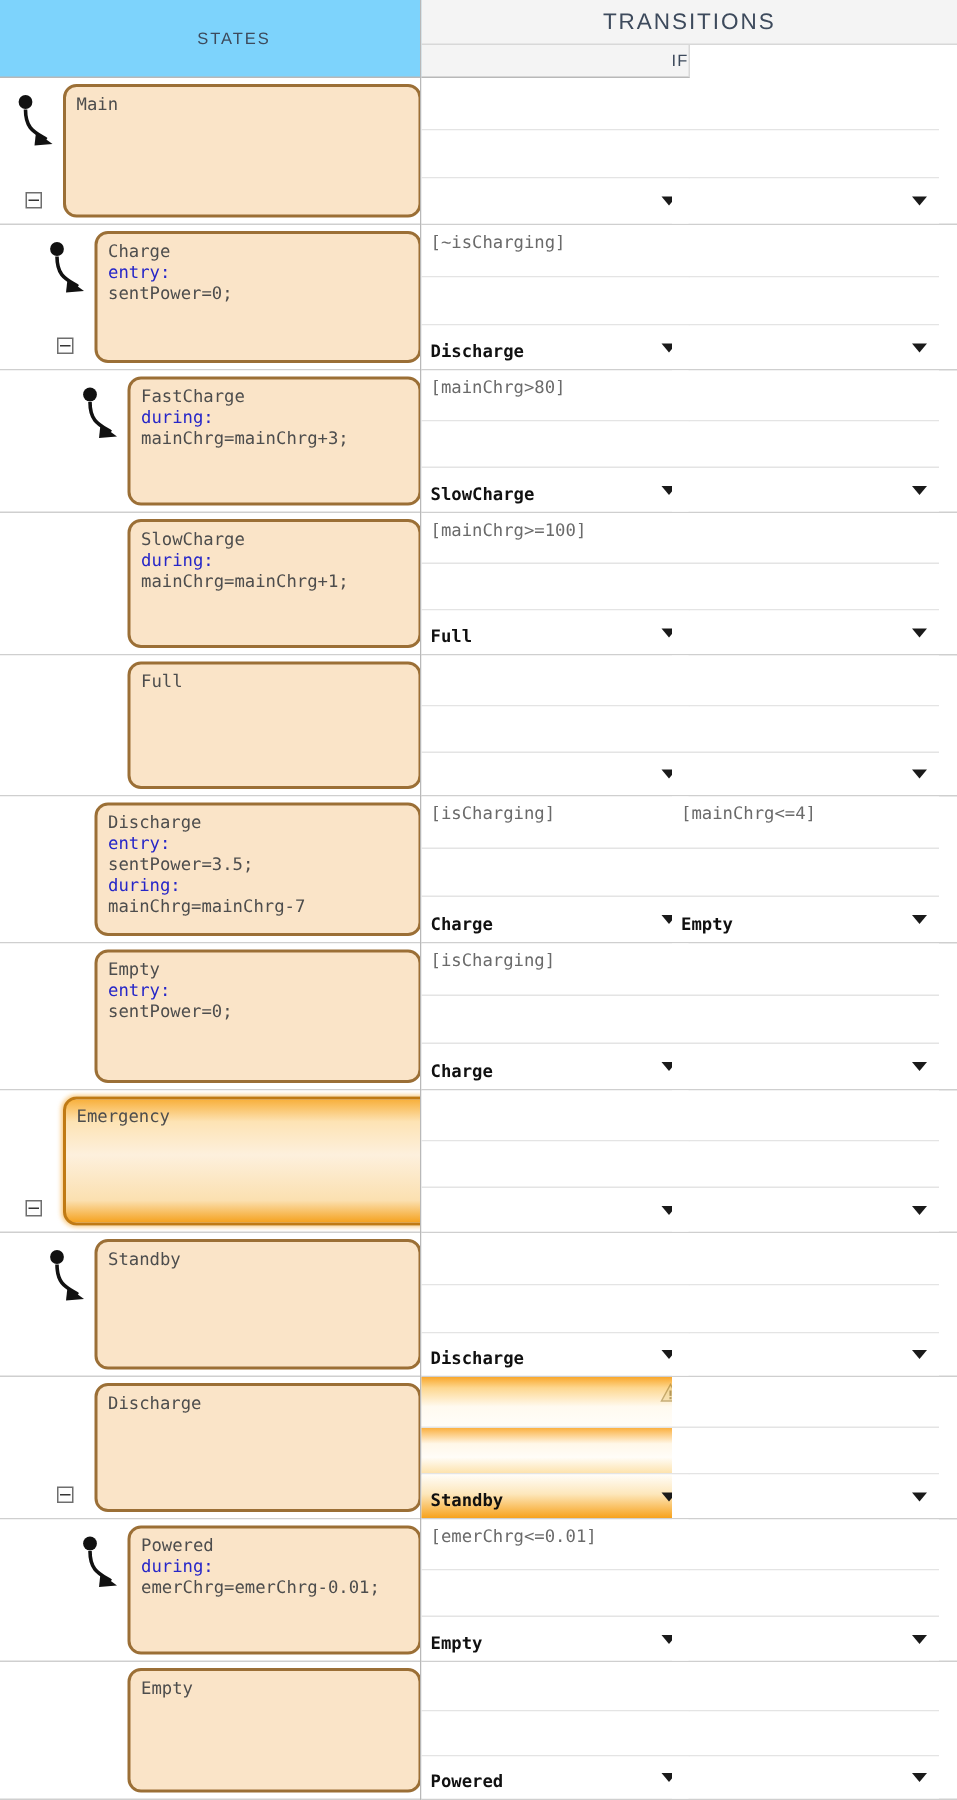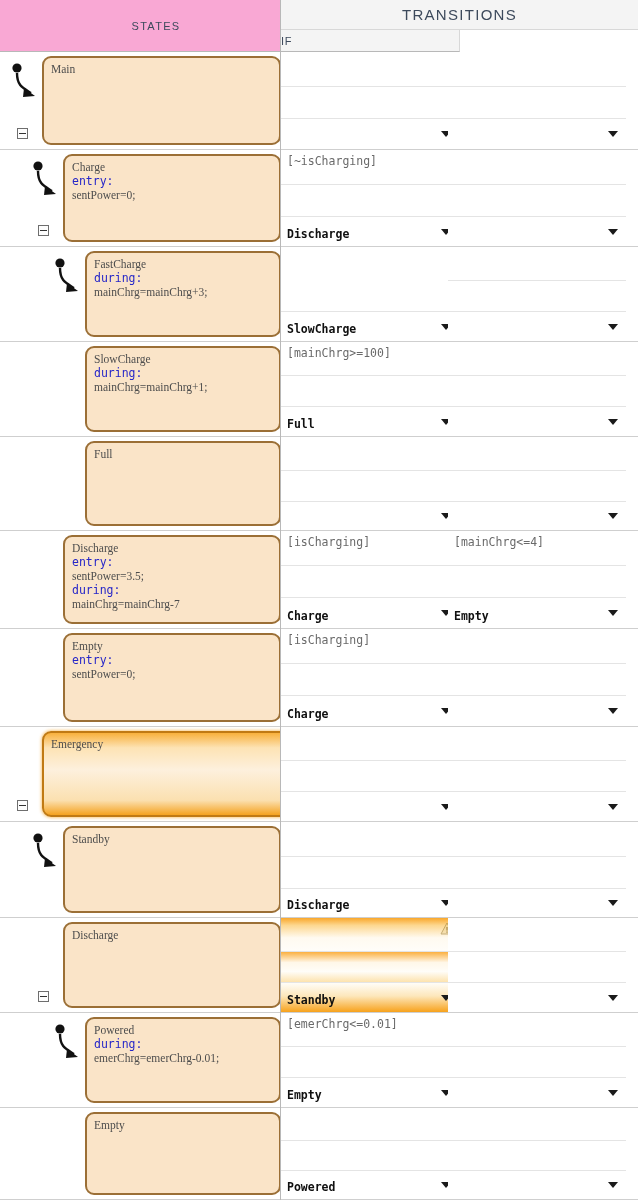--- a/index.html
+++ b/index.html
@@ -4,36 +4,36 @@
 <style>
   html,body{margin:0;padding:0;background:#fff;}
   body{width:638px;height:1200px;overflow:hidden;
        font-family:"Liberation Sans",sans-serif;}
 
   .grid{position:relative;width:638px;height:1200px;}
 
   
   .hdr-states{
     position:absolute;left:0;top:0;width:281px;height:52px;
-    background:#f9a8d4;border-right:1px solid #b8b8b8;border-bottom:1px solid #b8b8b8;
+    background:#7dd3fc;border-right:1px solid #b8b8b8;border-bottom:1px solid #b8b8b8;
     box-sizing:border-box;
     display:flex;align-items:center;justify-content:center;
     font-size:11px;letter-spacing:1.3px;color:#3d4a5c;padding-left:32px;
   }
   .hdr-trans{
     position:absolute;left:281px;top:0;width:357px;height:30px;
     background:#f4f4f4;border-bottom:1px solid #d8d8d8;
     box-sizing:border-box;
     display:flex;align-items:center;justify-content:center;
     font-size:15px;letter-spacing:1.3px;color:#3d4a5c;
   }
   .hdr-sub{
     position:absolute;top:30px;height:22px;background:#f4f4f4;
     border-bottom:1px solid #b8b8b8;box-sizing:border-box;
-    display:flex;align-items:center;justify-content:flex-start;
+    display:flex;align-items:center;justify-content:flex-end;
     font-size:11px;letter-spacing:.8px;color:#3d4a5c;
   }
   .hdr-if{left:281px;width:179px;border-right:1px solid #d8d8d8;}
   .hdr-elseif{left:460px;width:178px;}
 
   
   .states-col{
     position:absolute;left:0;top:52px;width:281px;height:1148px;
     border-right:1px solid #b8b8b8;box-sizing:border-box;overflow:hidden;
   }
@@ -50,21 +50,21 @@
     font-family:"DejaVu Sans Mono","Liberation Mono",monospace;
     font-size:11.5px;line-height:14px;color:#4d4d4d;
     white-space:pre;overflow:hidden;
   }
   .state-box.sel{
     background:linear-gradient(to bottom,#f8b03c 0%,#fde3b4 18%,#fdf0dd 45%,#fbe0b0 82%,#f5a21f 100%);
     border-color:#c07a14;
     box-shadow:0 0 3px 1px rgba(245,162,31,.55);
   }
   .state-box .kw{color:#2626c8;}
-  .state-box .nm{color:#4d4d4d;font-family:Liberation Serif, serif;}
+  .state-box .nm{color:#4d4d4d;}
 
   
   .def-arrow{position:absolute;width:34px;height:42px;top:10px;}
   
   .collapse{
     position:absolute;width:11px;height:11px;box-sizing:border-box;
     border:1px solid #6e6e6e;background:#fdfdfd;
   }
   .collapse::before{
     content:"";position:absolute;left:1px;right:1px;top:4px;height:1px;background:#333;
@@ -203,20 +203,21 @@
       </div>
       <div class="tgroup" style="position: absolute; left: 0px; top: 98px; width: 357px; height: 97px;">
         <div class="tcell if" style="top:0px;height:35px"><span>[~isCharging]</span></div>
         <div class="tcell if" style="top:35px;height:32px"><span></span></div>
         <div class="tcell if dest" style="top:67px;height:29px"><span class="dtxt">Discharge</span><span class="caret"></span></div>
         <div class="tcell ei" style="top:0px;height:35px"><span></span></div>
         <div class="tcell ei" style="top:35px;height:32px"><span></span></div>
         <div class="tcell ei dest" style="top:67px;height:29px"><span class="dtxt"></span><span class="caret"></span></div>
       </div>
       <div class="tgroup" style="position: absolute; left: 0px; top: 195px; width: 357px; height: 95px;">
+        <div class="tcell if" style="top:0px;height:34px"><span>[mainChrg&gt;80]</span></div>
         <div class="tcell if" style="top:34px;height:31px"><span></span></div>
         <div class="tcell if dest" style="top:65px;height:29px"><span class="dtxt">SlowCharge</span><span class="caret"></span></div>
         <div class="tcell ei" style="top:0px;height:34px"><span></span></div>
         <div class="tcell ei" style="top:34px;height:31px"><span></span></div>
         <div class="tcell ei dest" style="top:65px;height:29px"><span class="dtxt"></span><span class="caret"></span></div>
       </div>
       <div class="tgroup" style="position: absolute; left: 0px; top: 290px; width: 357px; height: 95px;">
         <div class="tcell if" style="top:0px;height:34px"><span>[mainChrg&gt;=100]</span></div>
         <div class="tcell if" style="top:34px;height:31px"><span></span></div>
         <div class="tcell if dest" style="top:65px;height:29px"><span class="dtxt">Full</span><span class="caret"></span></div>

